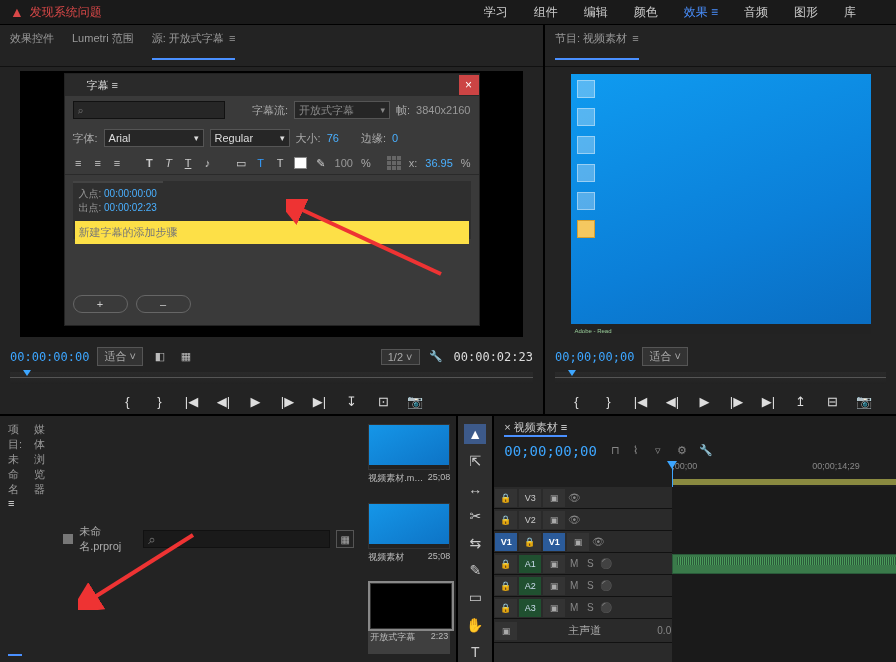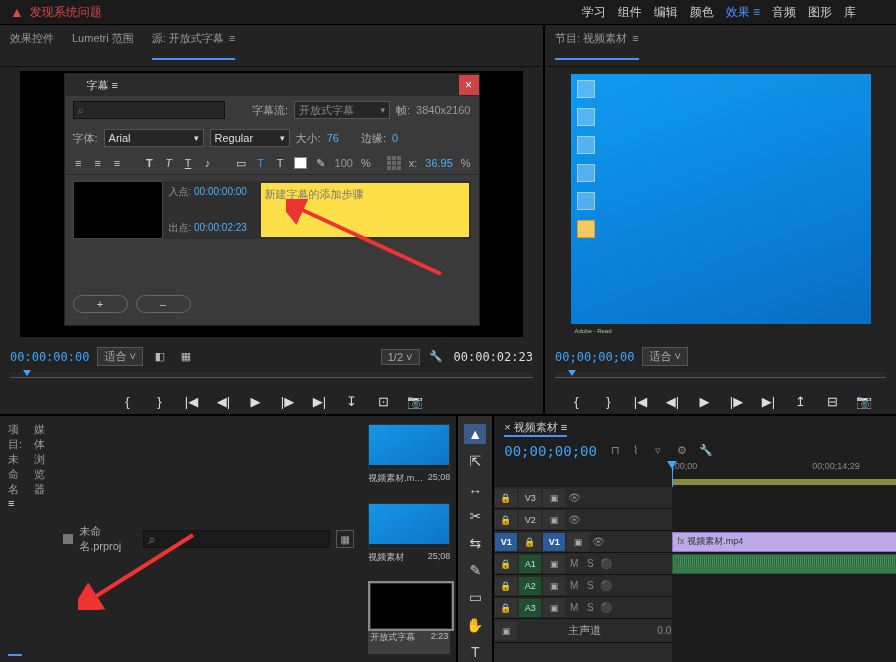--- a/index.html
+++ b/index.html
@@ -12,21 +12,21 @@
     overflow: hidden;
     position: relative;
   }
   .titlebar {
     height: 24px; display: flex; align-items: center; padding: 0 10px;
     background: #1a1a1a;
   }
   .warn-icon { color: #d94848; margin-right: 6px; font-size: 14px; }
   .title-text { color: #d94848; font-size: 12px; }
   .topnav {
-    position: absolute; top: 4px; right: 40px; display: flex; gap: 12px;
+    position: absolute; top: 4px; right: 40px; display: flex; gap: 26px;
     font-size: 12px;
   }
   .topnav span { color: #ccc; cursor: pointer; }
   .topnav .active { color: #4a90ff; }
   .topnav .active::after { content: " ≡"; color: #4a90ff; }
 
   .panels-row1 {
     display: flex; height: 390px; border-top: 1px solid #000;
   }
   .source-area { flex: 0 0 545px; background: #232323; border-right: 2px solid #000; display:flex; flex-direction:column;}
@@ -62,21 +62,21 @@
   .cap-val { color:#4ab0ff; }
   .cap-val-grey{ color:#999;}
 
   .cap-fmt-row { display:flex; align-items:center; padding:4px 8px; gap:8px; border-bottom:1px solid #2a2a2a;}
   .fmt-ico { width:14px; height:14px; display:flex; align-items:center; justify-content:center; color:#ccc; font-size:11px; cursor:pointer;}
   .fmt-ico.swatch{ width:16px; height:12px; background:#fff; border:1px solid #888;}
   .fmt-ico.T-bl{ color:#359dff;}
   .fmt-dots{ display:grid; grid-template-columns:repeat(3,4px); grid-template-rows:repeat(3,4px); gap:1px;}
   .fmt-dots span{width:4px;height:4px;background:#666;}
 
-  .cap-entry { display:flex; margin:6px 8px; background:#2f2f2f; height:58px;}
+  .cap-entry { display:flex; margin:6px 8px; background:#2f2f2f; height:58px;flex-direction:column;}
   .cap-thumb { width:90px; background:#000; border:1px solid #444;}
   .cap-times { width:96px; padding:4px 6px; font-size:10px; display:flex; flex-direction:column; justify-content:space-between;}
   .cap-times .lab{color:#999;}
   .cap-times .tc{color:#4ab0ff;}
   .cap-text { flex:1; background:#fde047; margin:2px; color:#777; padding:4px; font-size:11px;}
 
   .cap-actions{ display:flex; justify-content:space-between; padding:10px 8px 12px;}
   .cap-btn{ border:1px solid #666; border-radius:10px; padding:2px 14px; color:#ccc; font-size:11px; cursor:pointer; background:transparent;}
   .cap-right{ display:flex; gap:8px;}
   .cap-left{ display:flex; gap:8px;}
@@ -512,25 +512,20 @@
           <span class="trk-ico">⚫</span>
         </div>
         <div class="trk master">
           <span class="trk-btn">▣</span>
           <span class="mlab">主声道</span>
           <span style="flex:1"></span>
           <span class="trk-ico">0.0</span>
         </div>
       </div>
       <div class="tl-track-body">
-        <div class="tl-clip-row" style="top:44px;">
-          <div class="clip" style="left:0; width:310px;">
-            <span class="fx">fx</span><span>视频素材.mp4</span>
-          </div>
-        </div>
         <div class="tl-clip-row" style="top:66px;">
           <div class="clip audio" style="left:0; width:310px;">
             <div class="wave"></div>
           </div>
         </div>
       </div>
     </div>
   </div>
 </div>
 

